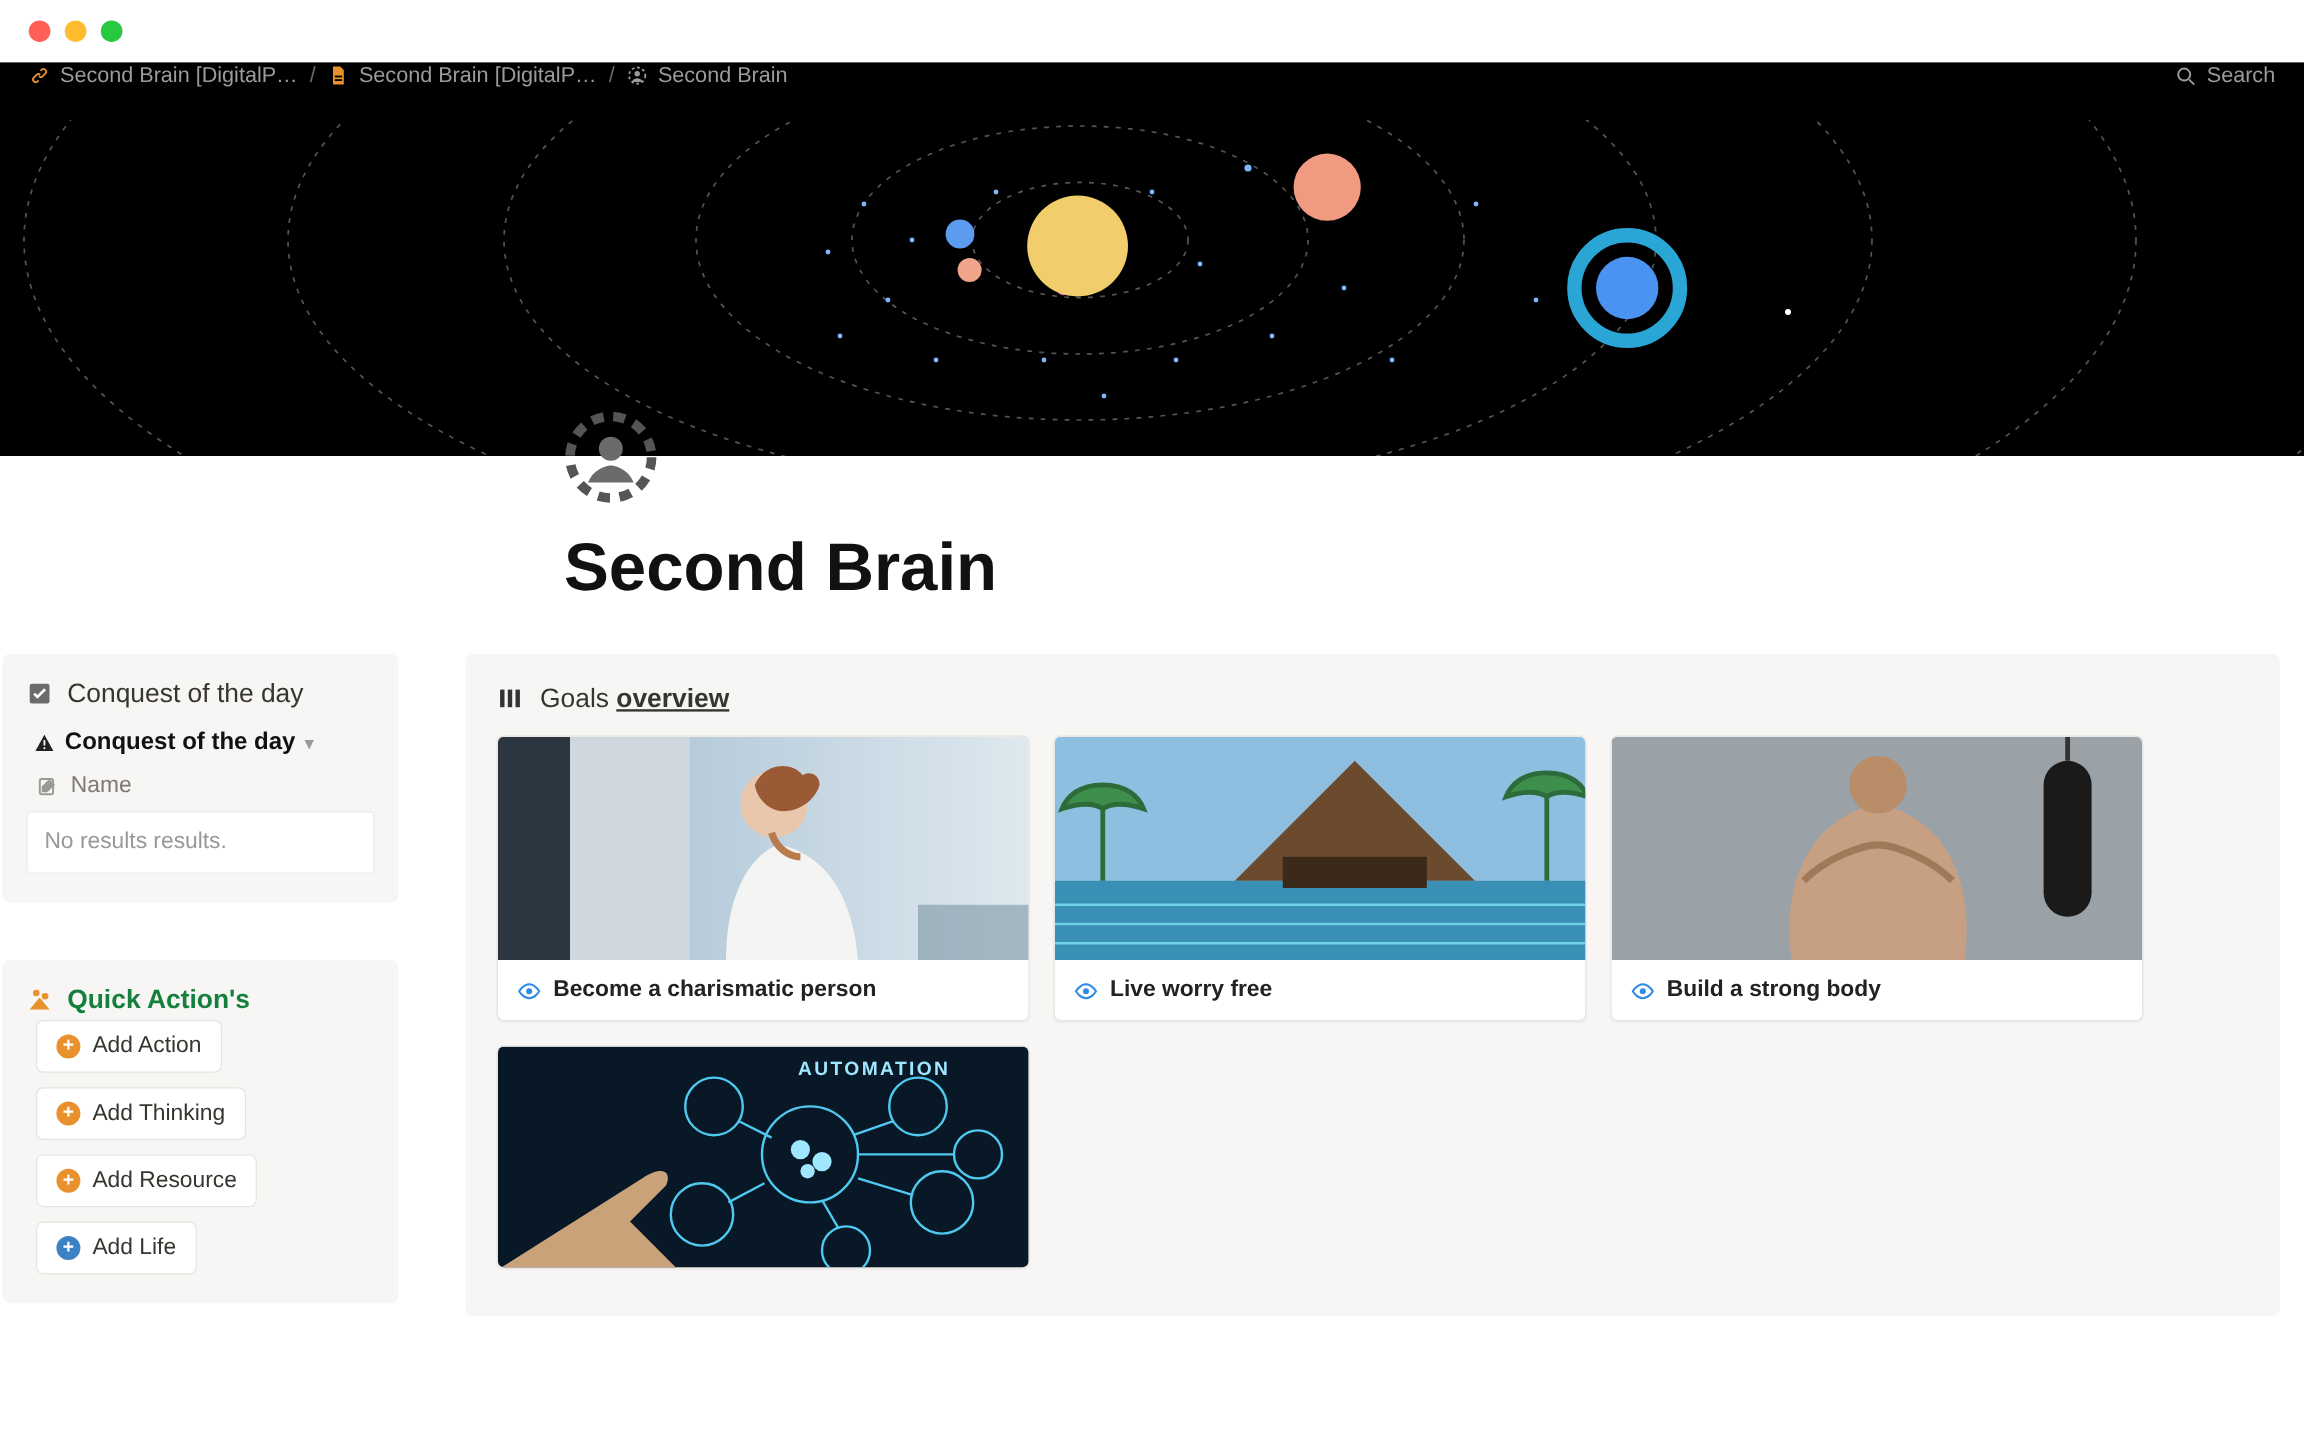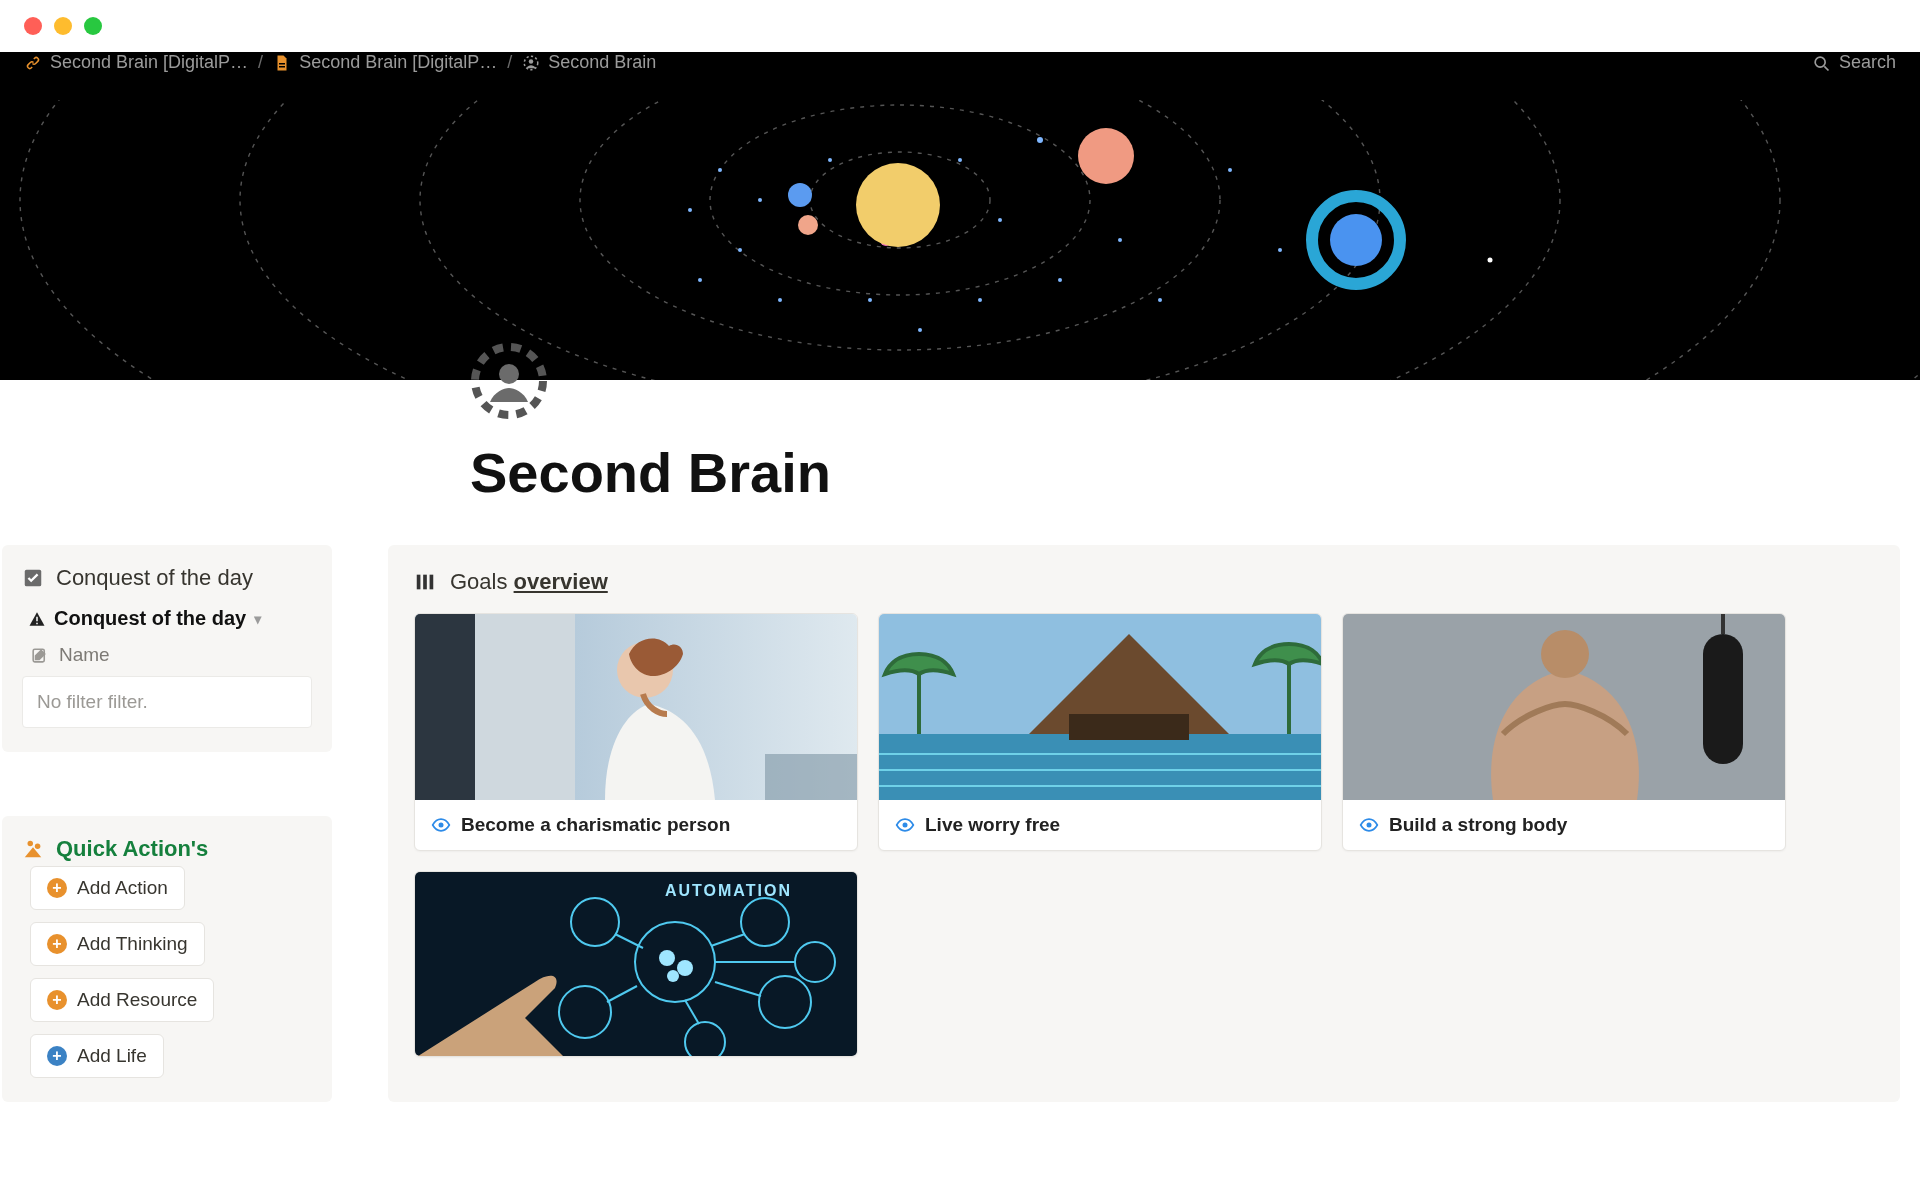--- a/index.html
+++ b/index.html
@@ -29,21 +29,21 @@
 .page-icon { position: absolute; left: 470px; bottom: -40px; width: 78px; height: 78px; z-index: 3; }
 
 
 .page-title-wrap { padding: 60px 0 40px 470px; }
 .page-title { font-size: 56px; font-weight: 700; color: #111; }
 
 
 .main { display: flex; gap: 56px; padding: 0 20px 0 0; }
 
 
-.sidebar { width: 332px; display: flex; flex-direction: column; gap: 64px; padding-left: 2px; }
+.sidebar { width: 332px; display: flex; flex-direction: column; gap: 48px; padding-left: 2px; }
 .panel { background: #f7f6f4; border-radius: 6px; padding: 20px 20px 24px 20px; }
 .panel-head { display: flex; align-items: center; gap: 12px; font-size: 22px; font-weight: 500; color: #37352f; margin-bottom: 16px; }
 .panel-head .ico { width: 22px; height: 22px; display:inline-flex; align-items:center; justify-content:center; }
 
 .subhead { display: flex; align-items: center; gap: 8px; font-size: 20px; font-weight: 600; color: #111; margin: 8px 0 14px 6px; }
 .subhead .chev { color: #9b9b9b; font-size: 14px; }
 
 .name-row { display: flex; align-items: center; gap: 10px; color: #7d7a75; font-size: 19px; margin: 0 0 10px 8px; }
 .nofilter { background: #fff; border: 1px solid #ebeae7; border-radius: 4px; padding: 14px 14px; color: #9b9995; font-size: 19px; }
 
@@ -61,21 +61,21 @@
 .sec-head .suffix { font-weight: 700; text-decoration: underline; }
 .sec-head .ico { display:inline-flex; }
 
 .tabs { display: flex; gap: 24px; border-bottom: 1px solid #e6e4e0; margin: 8px 0 20px 8px; }
 .tab { display: flex; align-items: center; gap: 8px; padding: 8px 4px 12px 4px; font-size: 19px; color: #555; cursor: pointer; }
 .tab.active { color: #111; border-bottom: 3px solid #111; }
 
 .gallery { display: flex; flex-wrap: wrap; gap: 20px; }
 .card { width: 444px; background: #fff; border: 1px solid #e6e4e0; border-radius: 6px; overflow: hidden; cursor: pointer; box-shadow: 0 1px 2px rgba(0,0,0,0.04); }
 .card-img { height: 186px; display: block; }
-.card-cap { display: flex; align-items: center; gap: 10px; padding: 14px 16px; font-size: 19px; font-weight: 600; color: #222; }
+.card-cap { display: flex; align-items: flex-end; gap: 10px; padding: 14px 16px; font-size: 19px; font-weight: 600; color: #222; }
 .eye { width: 20px; height: 20px; display:inline-flex; align-items:center; justify-content:center; }
 
 svg { display: block; }
 </style>
 </head>
 <body>
 
 <div class="titlebar">
   <div class="traffic tl-red"></div>
   <div class="traffic tl-yellow"></div>
@@ -211,21 +211,21 @@
       </div>
       <div class="name-row">
         <span>
           <svg viewBox="0 0 24 24" width="19" height="19">
               <rect x="4" y="4" width="14" height="16" rx="2" fill="none" stroke="#9b9995" stroke-width="2"></rect>
               <path d="M14 4l6 6-8 8H6v-6z" fill="#9b9995"></path>
             </svg>
         </span>
         <span>Name</span>
       </div>
-      <div class="nofilter">No filter filter.</div>
+      <div class="nofilter">No results results.</div>
     </div>
 
     <div class="panel">
       <div class="qa-head">
         <span class="ico">
           <svg viewBox="0 0 24 24" width="22" height="22">
               <circle cx="9" cy="6" r="3" fill="#e8912d"></circle>
               <circle cx="17" cy="9" r="3" fill="#e8912d"></circle>
               <path d="M3 21 12 10l9 11z" fill="#e8912d"></path>
             </svg>

